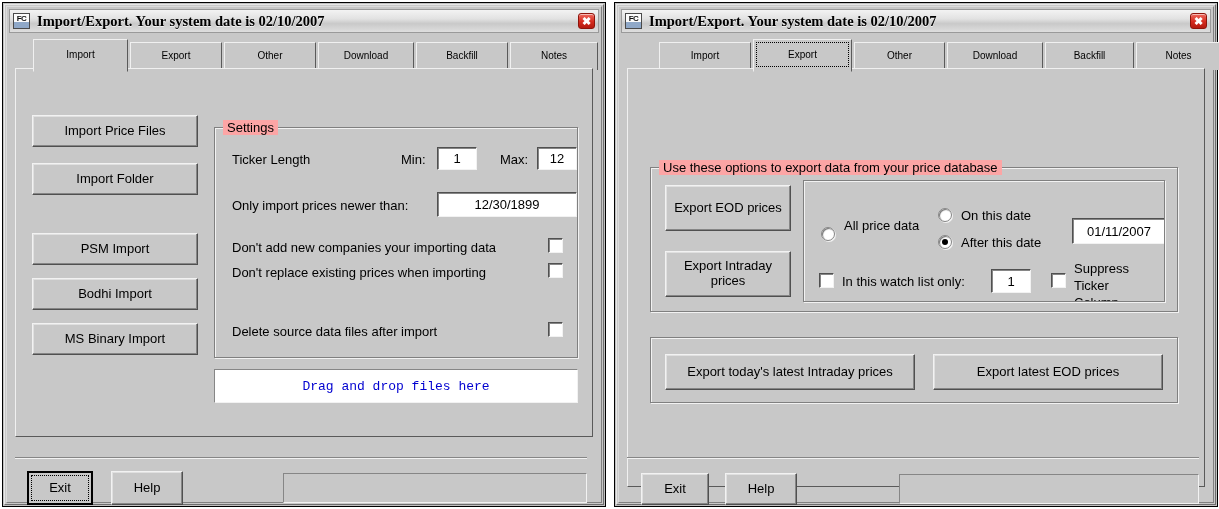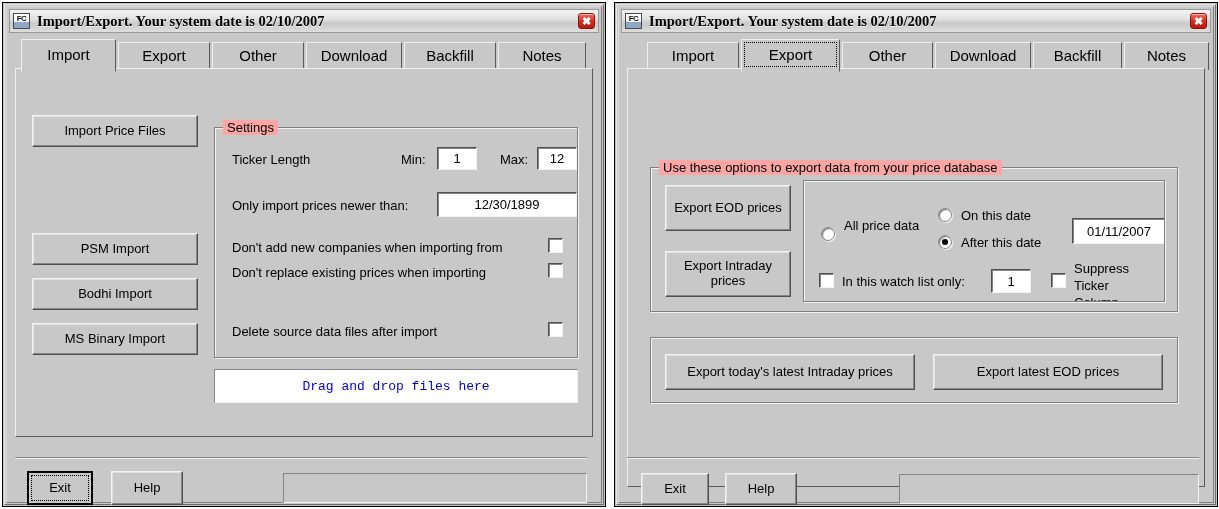--- a/index.html
+++ b/index.html
@@ -64,23 +64,24 @@
   }
 
   
   .tabstrip{position:absolute;left:0;top:0;width:100%;height:33px;}
   .tab{
     position:absolute;bottom:0;height:28px;
     background:#c8c8c8;box-sizing:border-box;
     border-top:1px solid #f0f0f0;
     border-left:1px solid #f0f0f0;
     border-right:1px solid #5a5a5a;
-    font-size:15px;color:#000;
+    font-size:10px;color:#000;
     display:flex;align-items:center;justify-content:center;
     font-family:"Liberation Sans",sans-serif;
+    margin-left:12px;
   }
   .tab.selected{
     height:33px;bottom:-2px;z-index:5;
     background:#c8c8c8;
     border-bottom:1px solid #c8c8c8;
   }
   .tab .tlabel{pointer-events:none;margin-bottom:2px;}
   .tab.focus .tfocus{
     position:absolute;left:2px;right:2px;top:2px;bottom:4px;
     border:1px dotted #000;
@@ -225,20 +226,23 @@
               <div class="tab" style="left:483px;width:88px;">
                   <span class="tlabel">Notes</span>
                 </div>
             </div>
 
             <div class="tabpanel" style="height:369px;">
 
               <div class="btn" style="left:16px;top:46px;width:166px;height:32px;">
                   <span>Import Price Files</span>
                 </div>
+              <div class="btn" style="left:16px;top:94px;width:166px;height:32px;">
+                  <span>Import Folder</span>
+                </div>
               <div class="btn" style="left:16px;top:164px;width:166px;height:32px;">
                   <span>PSM Import</span>
                 </div>
               <div class="btn" style="left:16px;top:209px;width:166px;height:32px;">
                   <span>Bodhi Import</span>
                 </div>
               <div class="btn" style="left:16px;top:254px;width:166px;height:32px;">
                   <span>MS Binary Import</span>
                 </div>
 
@@ -253,21 +257,21 @@
                 <span class="lbl" style="left:285px;top:24px;">Max:</span>
                 <div class="tbox center" style="left:322px;top:19px;width:40px;height:23px;">
                     <span>12</span>
                   </div>
 
                 <span class="lbl" style="left:17px;top:70px;">Only import prices newer than:</span>
                 <div class="tbox center" style="left:222px;top:64px;width:140px;height:25px;">
                     <span>12/30/1899</span>
                   </div>
 
-                <span class="lbl" style="left:17px;top:112px;">Don't add new companies when importing from</span>
+                <span class="lbl" style="left:17px;top:112px;">Don't add new companies your importing data</span>
                 <div class="cbox" style="left:333px;top:110px;"></div>
 
                 <span class="lbl" style="left:17px;top:137px;">Don't replace existing prices when importing</span>
                 <div class="cbox" style="left:333px;top:135px;"></div>
 
                 <span class="lbl" style="left:17px;top:196px;">Delete source data files after import</span>
                 <div class="cbox" style="left:333px;top:194px;"></div>
               </div>
 
               <div class="dropzone" style="left:198px;top:300px;width:364px;height:34px;">

